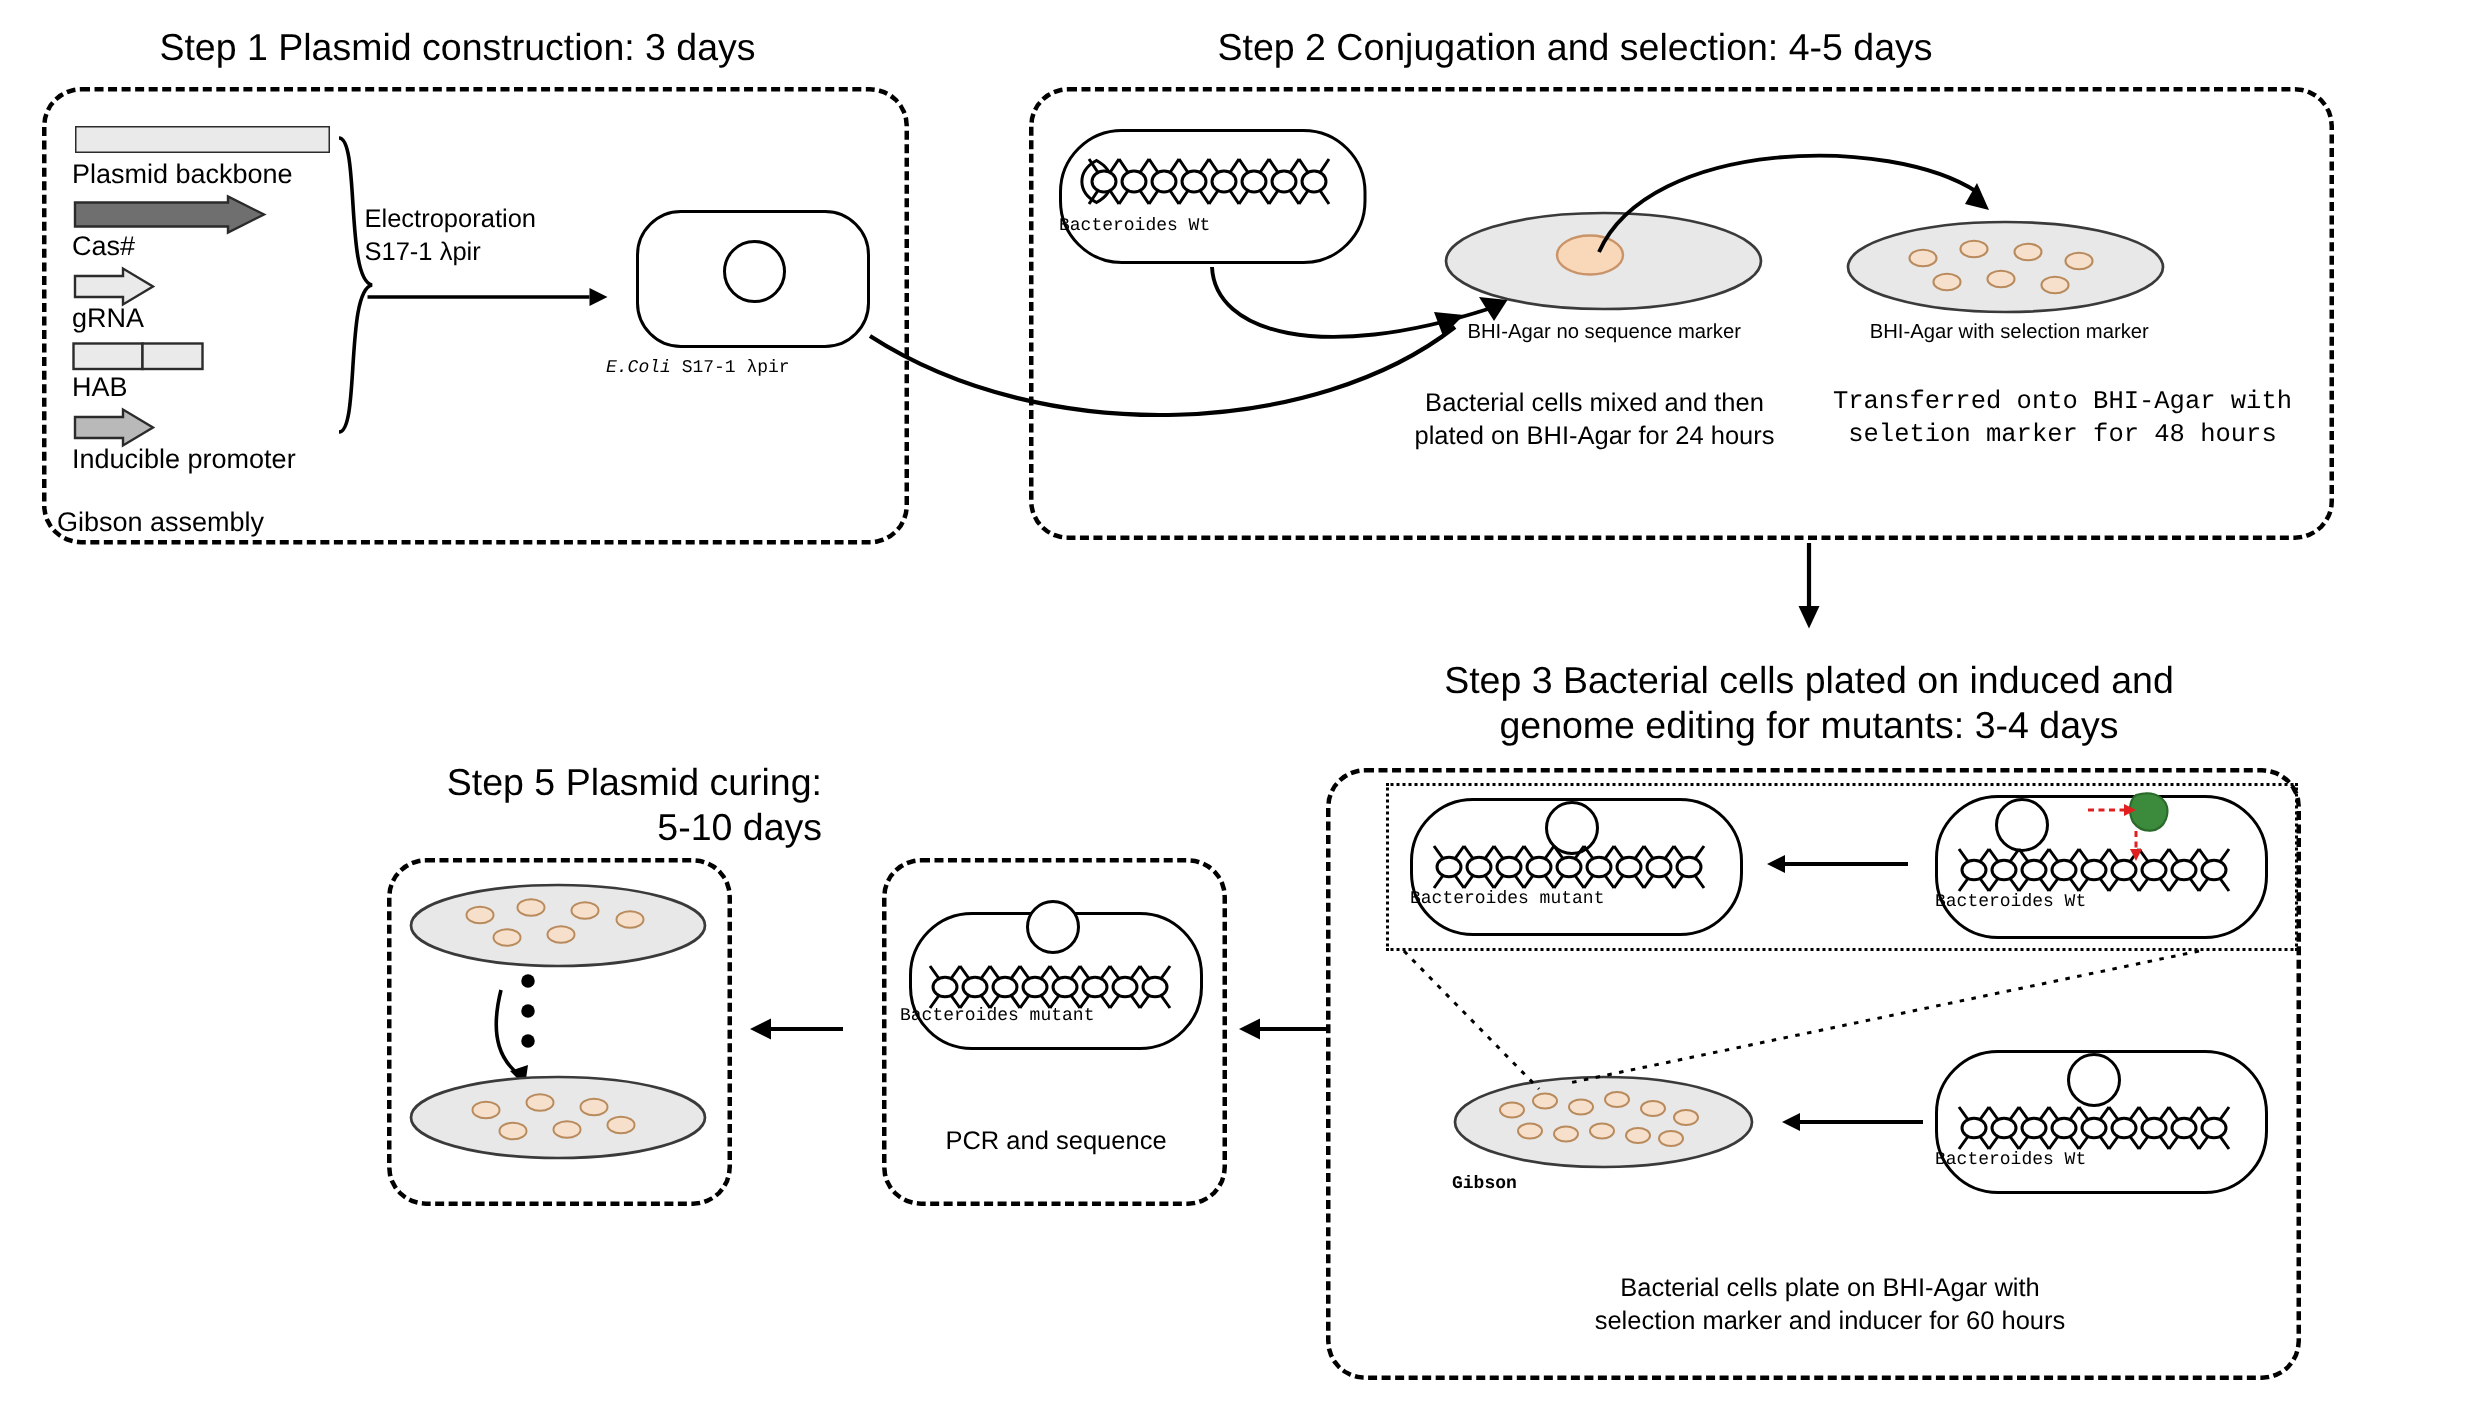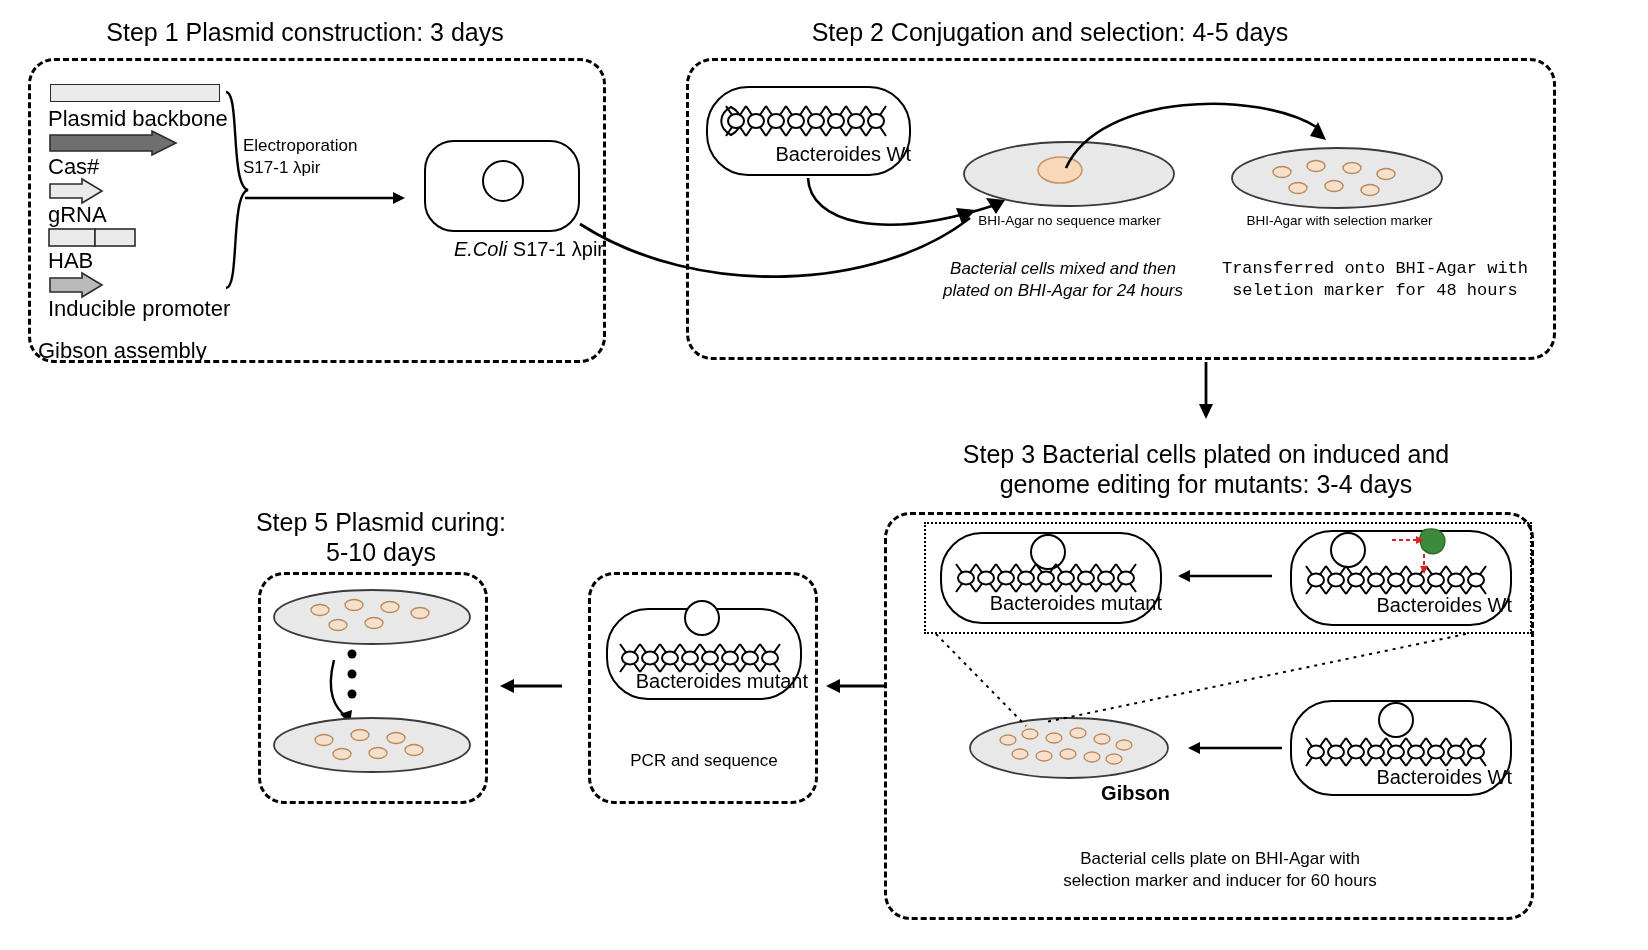--- a/index.html
+++ b/index.html
@@ -31,26 +31,27 @@
     line-height: 1.3;
     white-space: pre-line;
   }
   .small-cap {
     font-size: 13.5px;
     text-align: center;
     line-height: 1.3;
     white-space: pre-line;
   }
   .lbl {
-    font-size: 20px;
-    text-align: right;
+    font-size: 12px;
+    text-align: left;
     white-space: nowrap;
+    font-family: Liberation Mono, monospace;
   }
   .lbl-left {
-    font-size: 22px;
+    font-size: 18px;
     text-align: center;
     white-space: nowrap;
   }
   .dashbox {
     border: 3px dashed #000;
     border-radius: 26px;
     box-sizing: border-box;
   }
   .dotbox {
     border: 2.5px dotted #000;
@@ -205,21 +206,21 @@
     </svg>
   </div>
 
   <div class="abs" style="left:578px; top:196px;">
     <svg width="440" height="100" viewBox="0 0 440 100">
       <path d="M2,28 C120,104 300,94 392,22" fill="none" stroke="#000" stroke-width="2.8"></path>
       <polygon points="384,28 398,14 378,12" fill="#000"></polygon>
     </svg>
   </div>
 
-  <div class="abs caption" style="left:918px; top:258px; width:290px;font-style:italic;">Bacterial cells mixed and then
+  <div class="abs caption" style="left:918px; top:258px; width:290px;">Bacterial cells mixed and then
 plated on BHI-Agar for 24 hours</div>
   <div class="abs caption" style="left:1220px; top:258px; width:310px;font-family:Liberation Mono, monospace;">Transferred onto BHI-Agar with
 seletion marker for 48 hours</div>
 
   <div class="abs" style="left:1196px; top:362px;">
     <svg width="20" height="58" viewBox="0 0 20 58">
       <line x1="10" y1="0" x2="10" y2="44" stroke="#000" stroke-width="2.8"></line>
       <polygon points="3,42 10,57 17,42" fill="#000"></polygon>
     </svg>
   </div>
@@ -407,21 +408,21 @@
   <div class="abs lbl" style="left:600px; top:670px; width:208px;">Bacteroides mutant</div>
   <div class="abs caption" style="left:608px; top:750px; width:192px;">PCR and sequence</div>
 
   <div class="abs" style="left:826px; top:678px;">
     <svg width="58" height="16" viewBox="0 0 58 16">
       <line x1="58" y1="8" x2="14" y2="8" stroke="#000" stroke-width="2.8"></line>
       <polygon points="14,1 0,8 14,15" fill="#000"></polygon>
     </svg>
   </div>
 
-  <div class="abs title" style="left:226px; top:508px; width:310px;">Step 5 Plasmid curing:
+  <div class="abs title" style="left:238px; top:508px; width:310px;text-align:right;">Step 5 Plasmid curing:
 5-10 days</div>
 
   <div class="abs dashbox" style="left:258px; top:572px; width:230px; height:232px;"></div>
 
   <div class="abs" style="left:272px; top:588px;">
     <svg width="200" height="58" viewBox="0 0 200 58">
       <ellipse cx="100" cy="29" rx="98" ry="27" fill="#e8e8e8" stroke="#3a3a3a" stroke-width="1.8"></ellipse>
       <g fill="#f6e0cc" stroke="#b98a5c" stroke-width="1.3">
         <ellipse cx="48" cy="22" rx="9" ry="5.5"></ellipse>
         <ellipse cx="82" cy="17" rx="9" ry="5.5"></ellipse>

